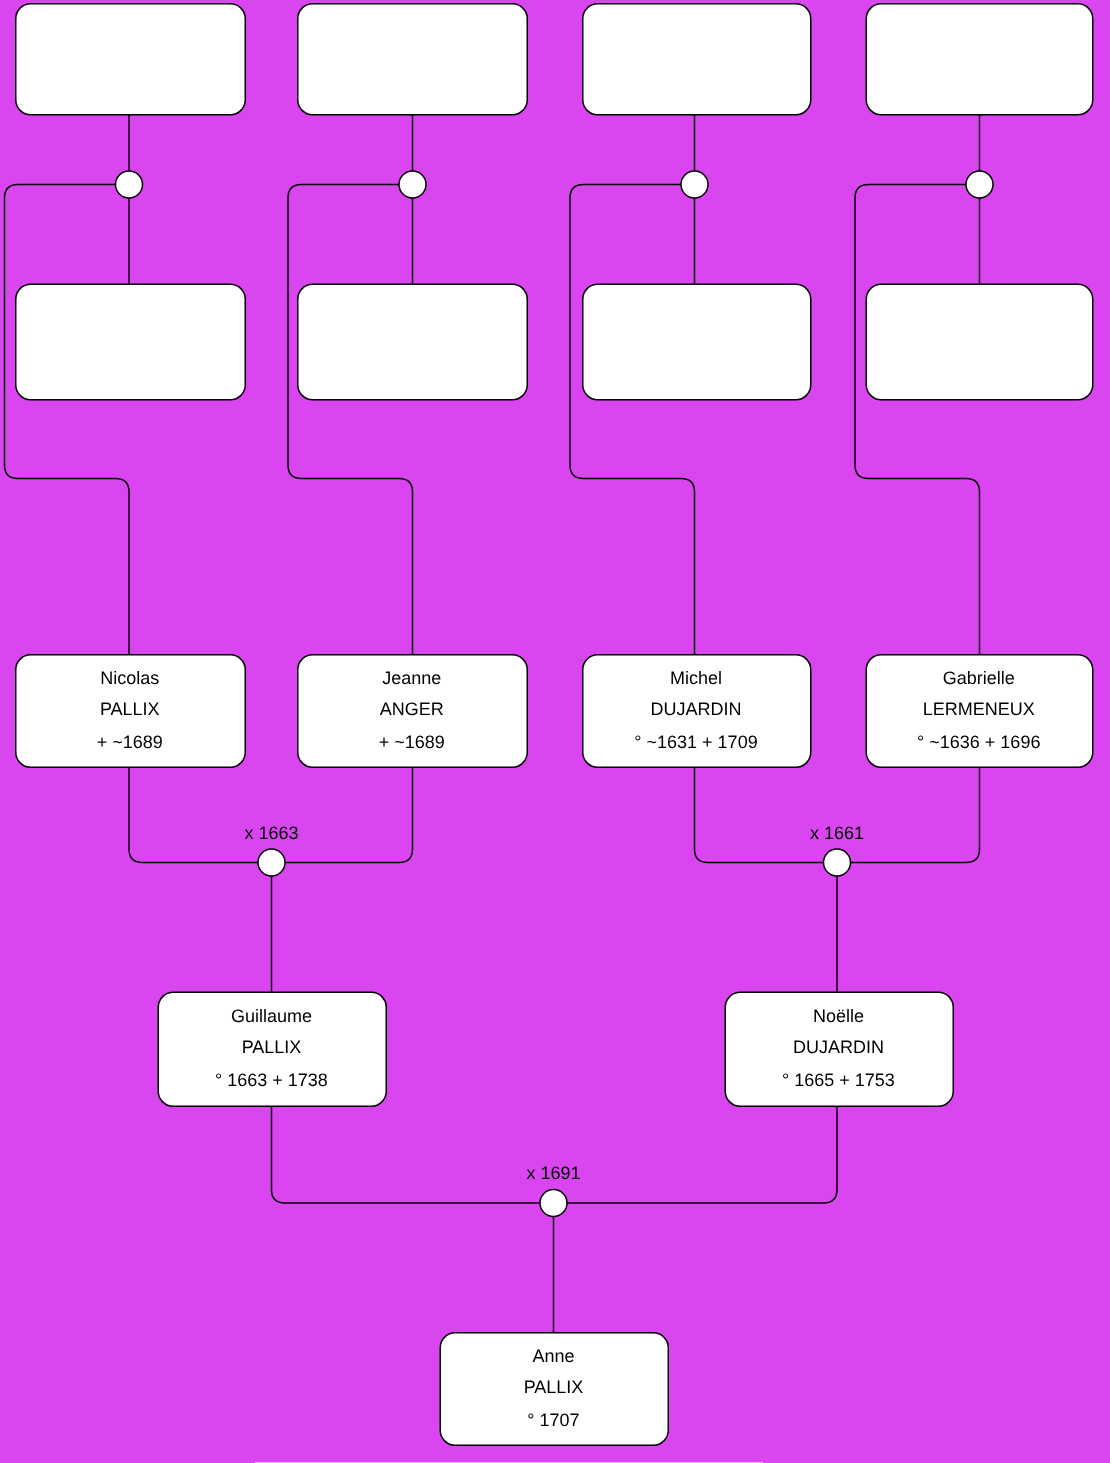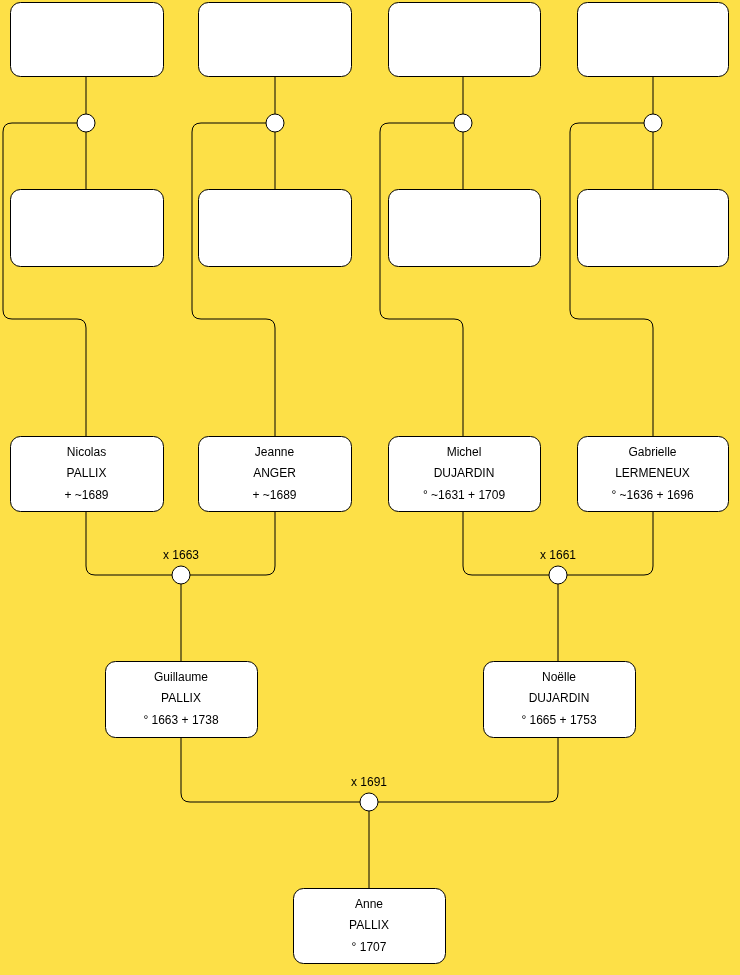--- a/index.html
+++ b/index.html
@@ -4,21 +4,21 @@
 <style>
   html, body {
     margin: 0;
     padding: 0;
     background: #ffffff;
   }
   #chart-root {
     position: relative;
     width: 740px;
     height: 975px;
-    background: #fde047;
+    background: #d946ef;
     font-family: "Liberation Sans", sans-serif;
     overflow: hidden;
   }
   svg.tree-svg {
     position: absolute;
     left: 0;
     top: 0;
     width: 740px;
     height: 975px;
     display: block;

